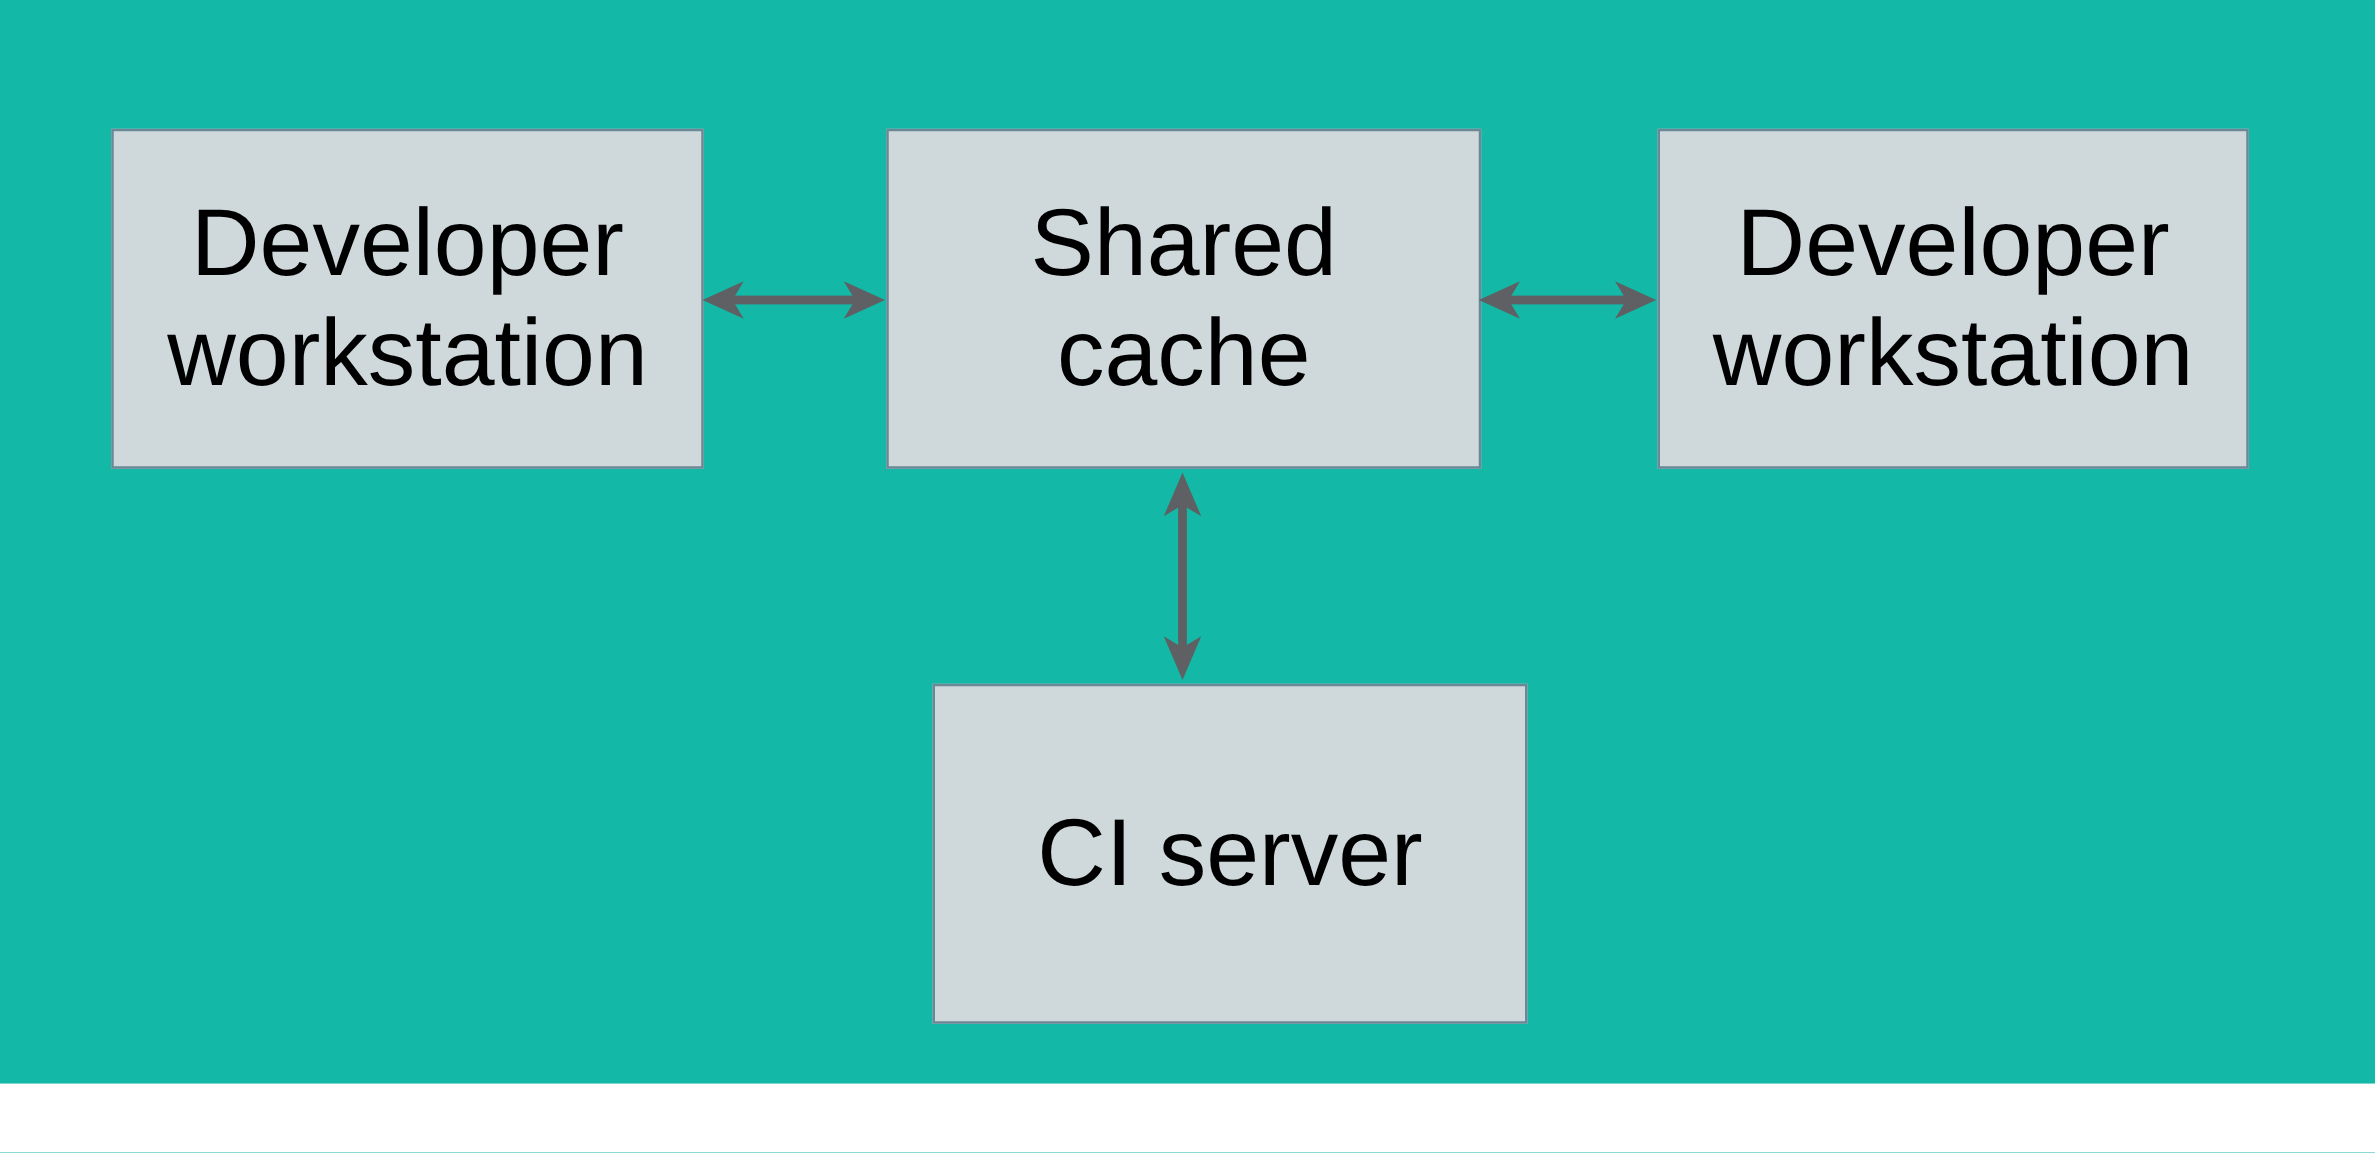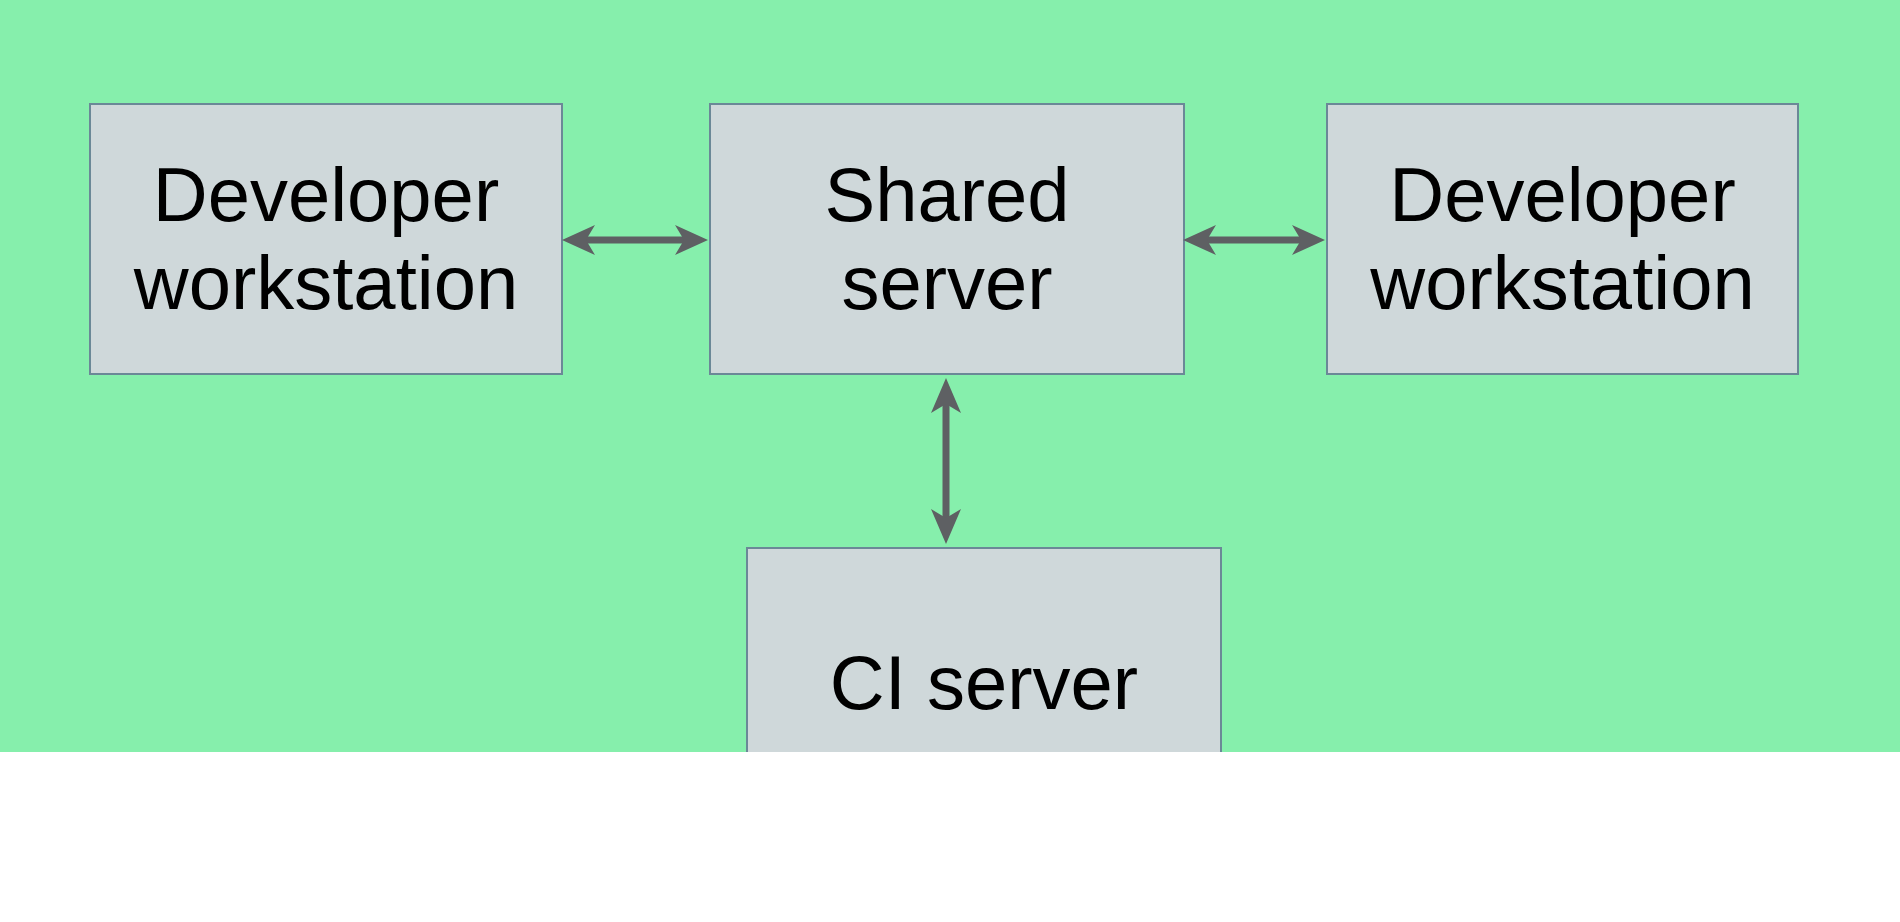--- a/index.html
+++ b/index.html
@@ -4,22 +4,22 @@
 <style>
   html, body {
     margin: 0;
     padding: 0;
     background: #ffffff;
     font-family: "Liberation Sans", "DejaVu Sans", sans-serif;
   }
   .canvas {
     position: relative;
     width: 1900px;
-    height: 752px;
-    background: #86efac;
+    height: 867px;
+    background: #14b8a6;
     overflow: hidden;
   }
   .node {
     position: absolute;
     box-sizing: border-box;
     background: #cfd8da;
     border: 2px solid #6b8897;
     display: flex;
     align-items: center;
     justify-content: center;
@@ -50,21 +50,21 @@
 
 <div class="canvas">
 
   <div class="node dev-left">
     <span>Developer
 workstation</span>
   </div>
 
   <div class="node cache">
     <span>Shared
-server</span>
+cache</span>
   </div>
 
   <div class="node dev-right">
     <span>Developer
 workstation</span>
   </div>
 
   <div class="node ci">
     <span>CI server</span>
   </div>

